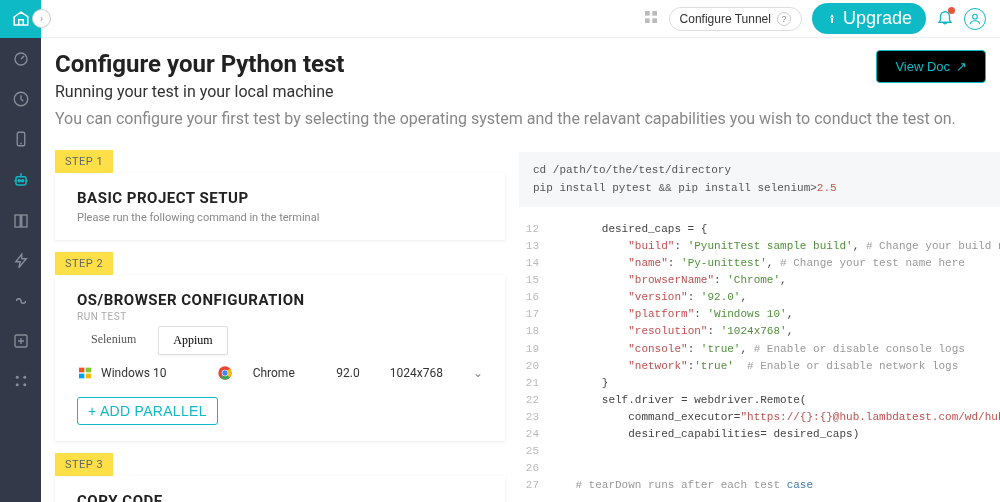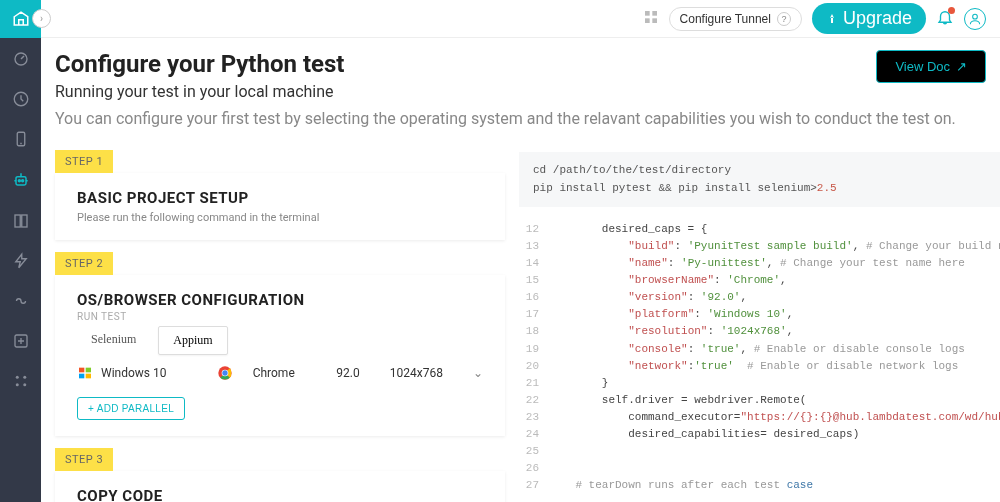--- a/index.html
+++ b/index.html
@@ -34,21 +34,21 @@
 .card-sub { font-size: 11px; color: #888; margin-top: 4px; }
 .card-sub2 { font-size: 10px; color: #aaa; margin-top: 2px; letter-spacing: 0.5px; }
 .term { background: #f6f7f8; padding: 10px 14px; font-family: "Courier New", monospace; font-size: 11px; color: #555; margin-top: 14px; line-height: 1.6; }
 .term .num { color: #c75646; }
 .tabs { display: flex; gap: 8px; margin-top: 4px; font-family: Liberation Serif, serif; }
 .tab { padding: 6px 14px; font-size: 12px; color: #555; cursor: pointer; border-radius: 2px; }
 .tab.active { border: 1px solid #ddd; background: #fff; box-shadow: 0 1px 2px rgba(0,0,0,0.05); color: #000; }
 .config-row { display: flex; align-items: center; padding: 10px 0; gap: 30px; font-size: 12px; color: #333; }
 .config-row .os { display: flex; align-items: center; gap: 8px; width: 110px; }
 .config-row .br { display: flex; align-items: center; gap: 20px; width: 90px; }
-.add-btn { border: 1px solid #0ebac5; color: #0ebac5; background: #fff; border-radius: 3px; padding: 5px 10px; font-size: 10px; cursor: pointer; margin-top: 6px; letter-spacing: 0.3px; }
+.add-btn { border: 1px solid #0ebac5; color: #0ebac5; background: #fff; border-radius: 3px; padding: 5px 10px; font-size: 14px; cursor: pointer; margin-top: 6px; letter-spacing: 0.3px; }
 .code-block { margin-top: 14px; font-family: "Courier New", monospace; font-size: 11px; line-height: 1.55; color: #444; position: relative; }
 .code-line { display: flex; }
 .code-line .ln { width: 30px; text-align: right; color: #bbb; padding-right: 10px; flex-shrink: 0; }
 .code-line .ct { white-space: pre; }
 .k-red { color: #c05050; }
 .k-blue { color: #4078a8; }
 .k-green { color: #50903c; }
 .k-gray { color: #999; }
 .chev { color: #888; margin-left: auto; }
 </style>

